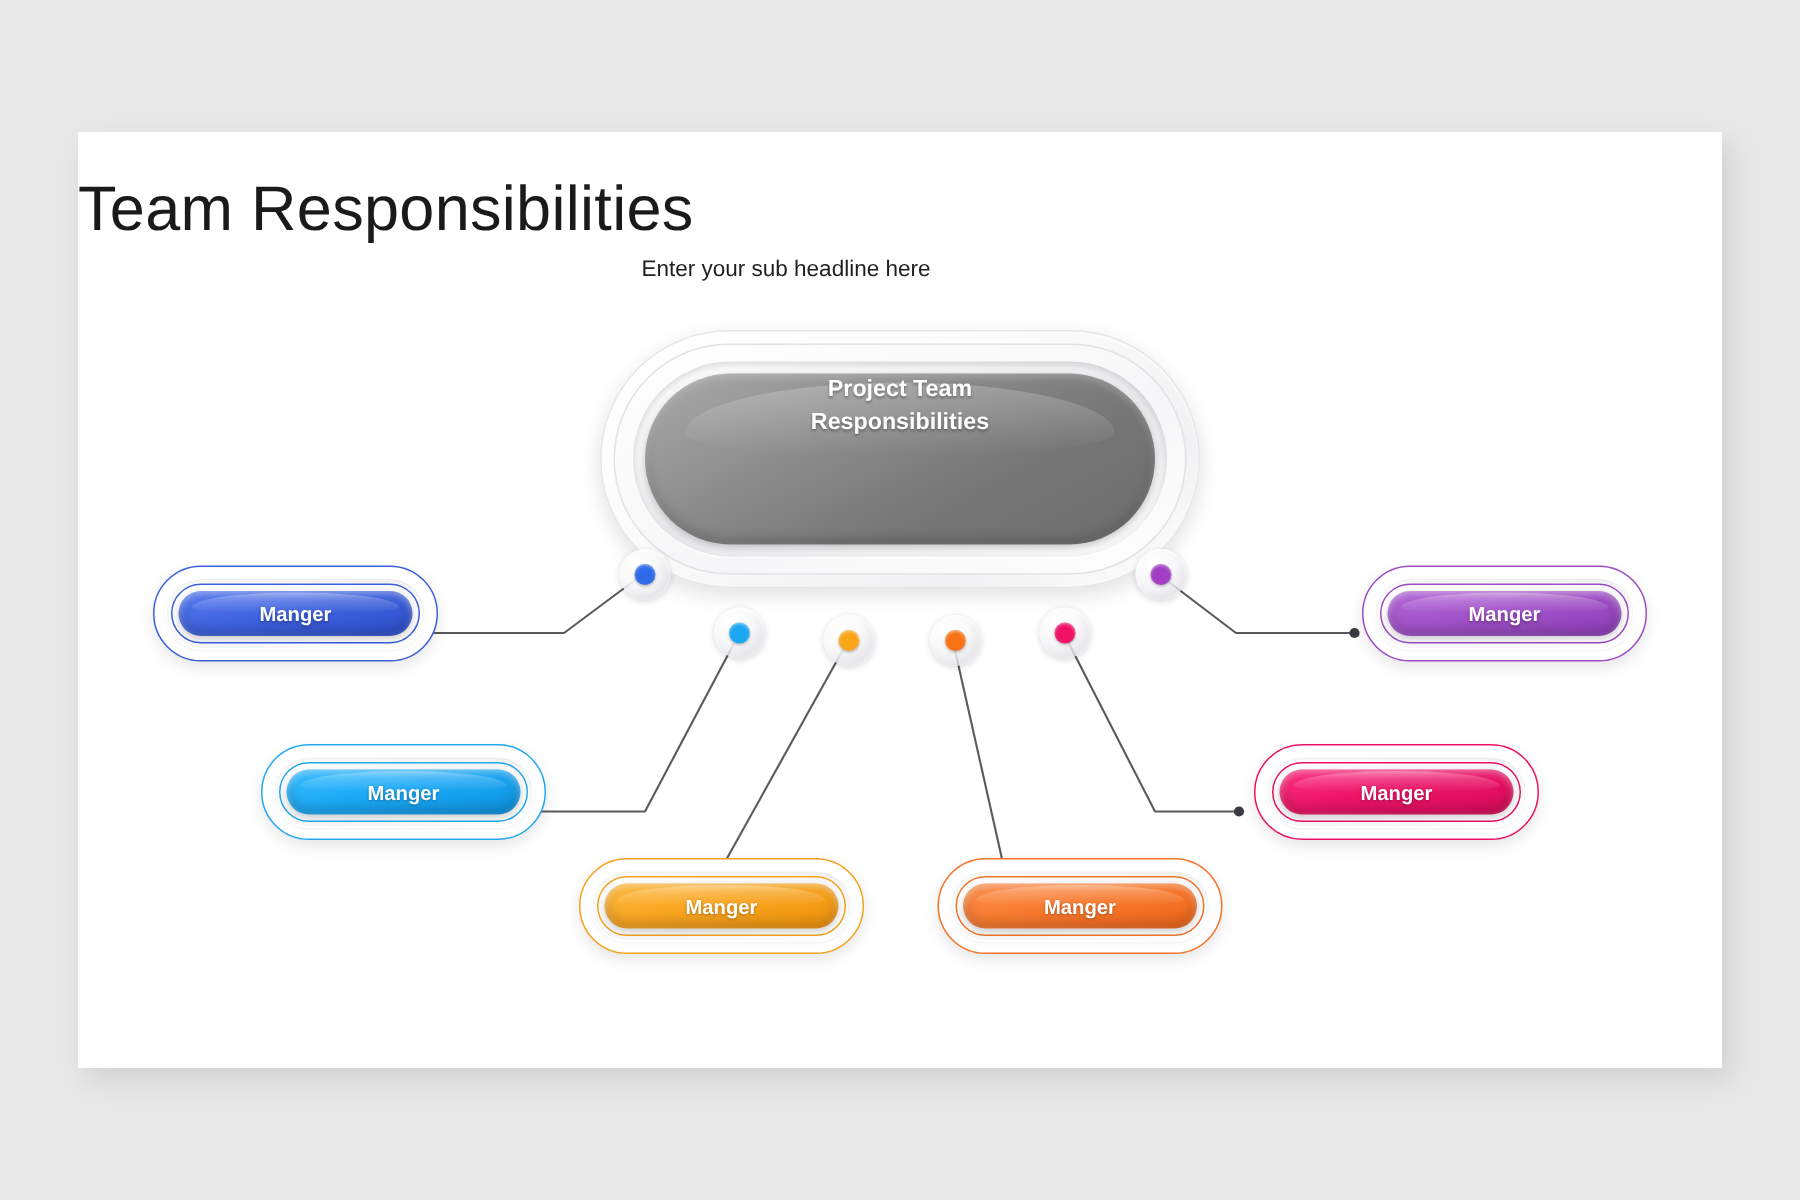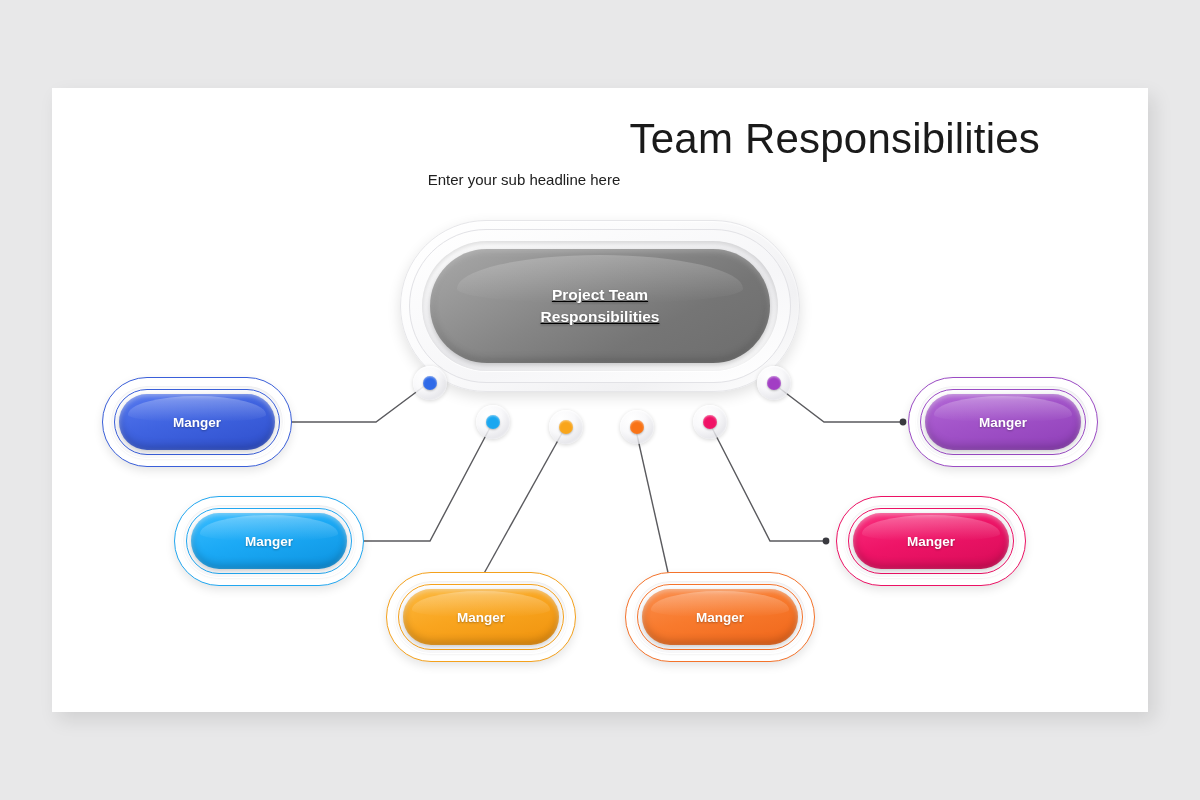--- a/index.html
+++ b/index.html
@@ -32,21 +32,21 @@
     background: #ffffff;
     box-shadow: 6px 8px 18px rgba(0,0,0,0.10);
   }
 
   
   #title {
     position: absolute;
     left: 0;
     top: 28px;
     width: 988px;
-    text-align: right;
+    text-align: left;
     font-size: 42px;
     font-weight: 400;
     color: #1a1a1a;
     letter-spacing: 0.2px;
     line-height: 1.1;
   }
   #subtitle {
     position: absolute;
     left: 0;
     top: 83px;
@@ -119,23 +119,21 @@
         #a9a9a9 0%,
         #9b9b9b 18%,
         #858585 45%,
         #757575 68%,
         #6d6d6d 100%);
     box-shadow:
       inset 0 2px 6px rgba(255,255,255,0.30),
       inset 0 -3px 8px rgba(0,0,0,0.22),
       0 2px 5px rgba(0,0,0,0.18);
     display: flex;
-    align-items: center;
     justify-content: center;
-    text-decoration: underline;
   }
   .hub-core::after {
     content: "";
     position: absolute;
     left: 8%;
     top: 5%;
     width: 84%;
     height: 42%;
     border-radius: 50% 50% 45% 45% / 70% 70% 30% 30%;
     background: linear-gradient(180deg, rgba(255,255,255,0.22), rgba(255,255,255,0));
@@ -150,21 +148,21 @@
     font-weight: bold;
     line-height: 1.42;
     text-shadow: 0 1px 2px rgba(0,0,0,0.35);
     white-space: pre-line;
   }
 
   
   .card {
     position: absolute;
     width: 190px;
-    height: 90px;
+    height: 64px;
   }
   .card .shell {
     position: absolute;
     inset: 0;
     border-radius: 46px;
     border: 1px solid var(--accent);
     background: #ffffff;
     box-shadow: 0 4px 10px rgba(0,0,0,0.10);
   }
   .card .glass {

